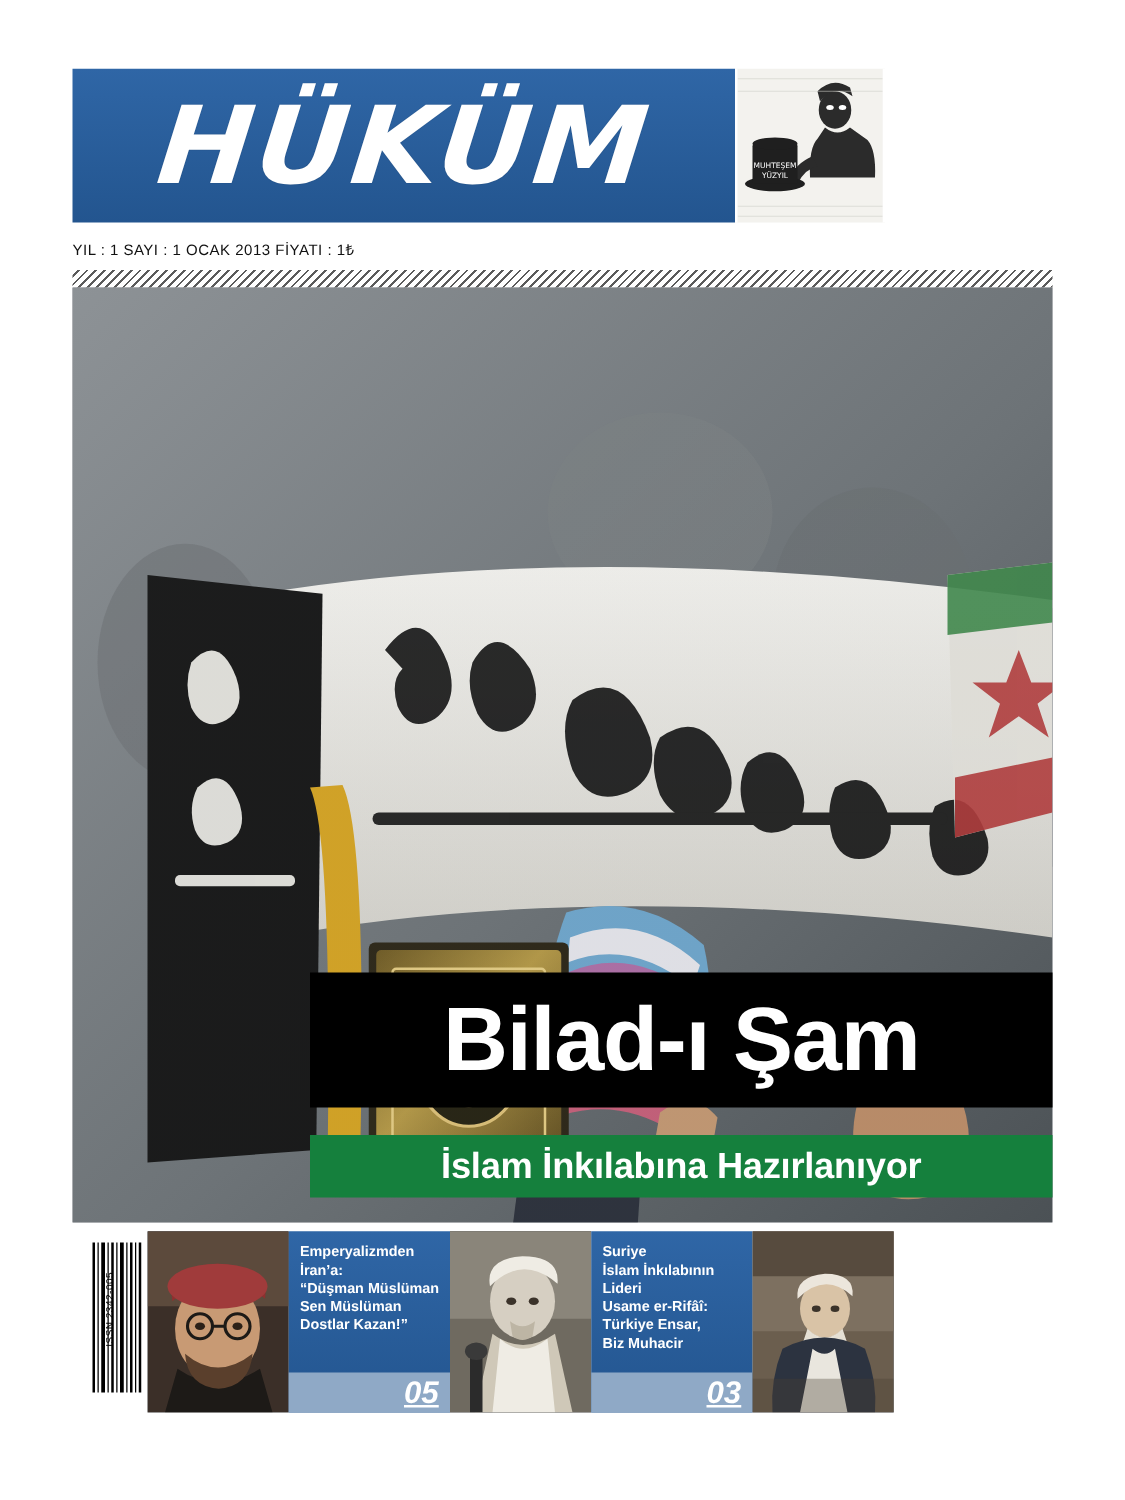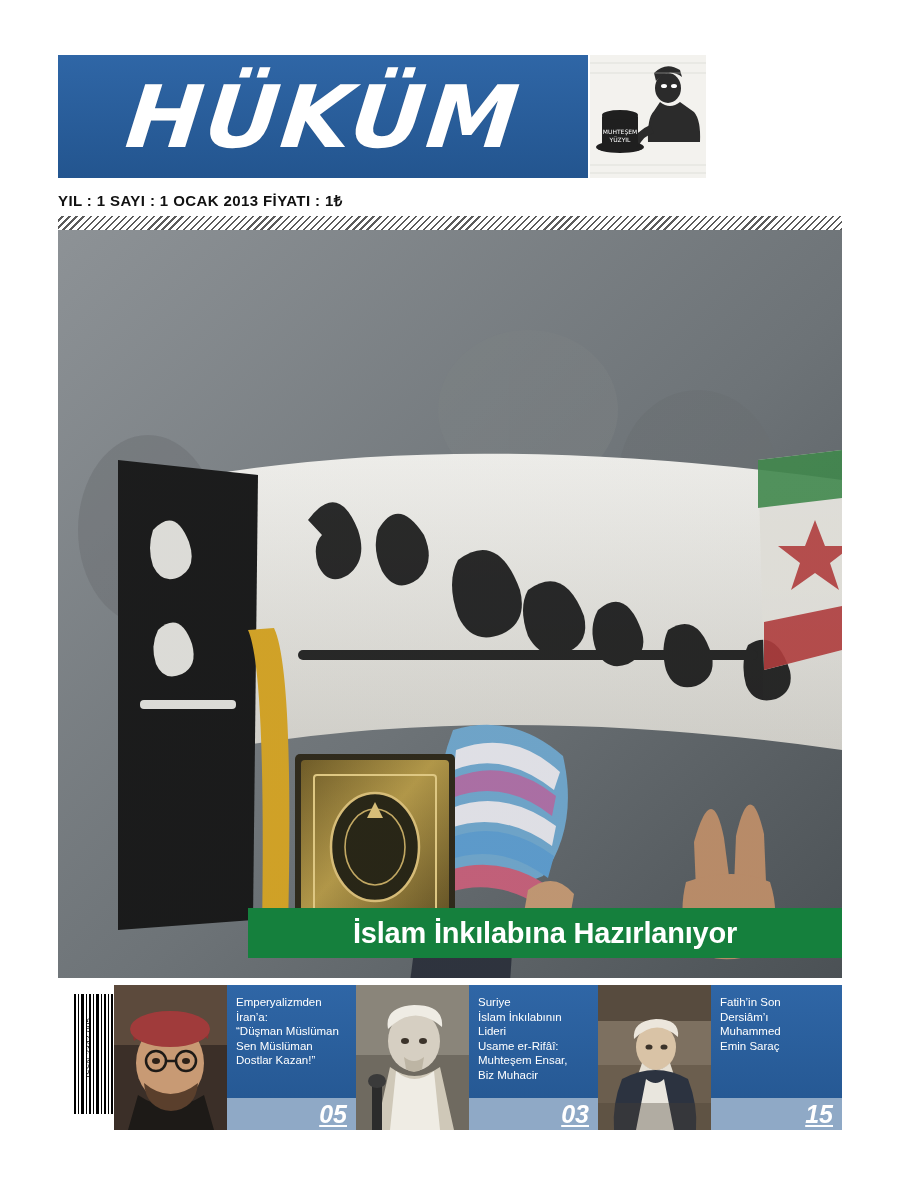--- a/index.html
+++ b/index.html
@@ -86,22 +86,22 @@
 
   
   .infoline {
     position: absolute;
     left: 58px; top: 190px;
     width: 784px; height: 19px;
     display: flex;
     align-items: center;
   }
   .infoline .issue {
-    font-size: 15px;
-    font-weight: bold;
+    font-size: 12px;
+    font-weight: normal;
     letter-spacing: .4px;
     color: #111;
     white-space: nowrap;
   }
   .infoline .web {
     flex: 1;
     text-align: center;
     font-size: 11px;
     font-weight: bold;
     color: #111;
@@ -202,21 +202,21 @@
     width: 129px;
     height: 145px;
     background: #2a5f9e;
     background: linear-gradient(180deg,#2f66a6 0%, #23558f 100%);
     position: relative;
     padding: 10px 8px 0 9px;
   }
   .teaser .txt .tline {
     color: #fff;
     font-size: 11.5px;
-    font-weight: normal;
+    font-weight: bold;
     line-height: 14.5px;
   }
   .teaser .txt .tnum-bar {
     position: absolute;
     left: 0; right: 0; bottom: 0;
     height: 32px;
     background: #8fa9c6;
     padding-right: 9px;
     text-align: right;
   }
@@ -394,20 +394,23 @@
           <line x1="292" y1="990" x2="292" y2="1070"></line>
           <line x1="318" y1="992" x2="318" y2="1070"></line>
           <line x1="344" y1="998" x2="344" y2="1070"></line>
         </g>
       </g>
 
       <rect x="0" y="0" width="784" height="748" fill="url(#bg)" opacity="0.08"></rect>
     </svg>
   </div>
 
+  <div class="headline-main">
+    <span>Bilad-ı Şam</span>
+  </div>
   <div class="headline-sub">
     <span>İslam İnkılabına Hazırlanıyor</span>
   </div>
 
   <div class="teasers">
 
     <div class="barcode-box">
       <svg class="bars" viewBox="0 0 42 135">
         <rect x="0" y="0" width="42" height="135" fill="#ffffff"></rect>
         <g fill="#000000">
@@ -472,21 +475,21 @@
           <path d="M48 72 q10 8 20 0 l-2 12 q-8 6 -16 0 z" fill="#bdb5a4"></path>
           <rect x="16" y="96" width="10" height="49" fill="#2b2b2b"></rect>
           <ellipse cx="21" cy="96" rx="9" ry="7" fill="#3a3a3a"></ellipse>
         </svg>
       </div>
       <div class="txt">
         <div class="tline">Suriye</div>
         <div class="tline">İslam İnkılabının</div>
         <div class="tline">Lideri</div>
         <div class="tline">Usame er-Rifâî:</div>
-        <div class="tline">Muhteşem Ensar,</div>
+        <div class="tline">Türkiye Ensar,</div>
         <div class="tline">Biz Muhacir</div>
         <div class="tnum-bar">
           <span class="tnum">03</span>
         </div>
       </div>
     </div>
 
     <div class="teaser last">
       <div class="thumb">
         <svg width="113" height="145" viewBox="0 0 113 145">
@@ -496,26 +499,17 @@
           <ellipse cx="58" cy="62" rx="20" ry="23" fill="#d9c3a6"></ellipse>
           <path d="M36 54 q22 -22 44 -2 q2 -18 -22 -18 q-24 2 -22 20 z" fill="#ece6dc"></path>
           <path d="M44 78 q14 14 28 0 l6 18 q-20 10 -40 0 z" fill="#e6e0d4"></path>
           <path d="M24 94 q34 -18 66 0 q10 26 8 51 l-82 0 q-2 -26 8 -51 z" fill="#2c3340"></path>
           <path d="M48 94 q10 8 18 0 l10 51 l-38 0 z" fill="#e9e6de"></path>
           <ellipse cx="51" cy="62" rx="3.5" ry="2.6" fill="#3b332a"></ellipse>
           <ellipse cx="66" cy="62" rx="3.5" ry="2.6" fill="#3b332a"></ellipse>
           <rect x="0" y="118" width="113" height="27" fill="#4b3f33" opacity=".35"></rect>
         </svg>
       </div>
-      <div class="txt">
-        <div class="tline">Fatih’in Son</div>
-        <div class="tline">Dersiâm’ı</div>
-        <div class="tline">Muhammed</div>
-        <div class="tline">Emin Saraç</div>
-        <div class="tnum-bar">
-          <span class="tnum">15</span>
-        </div>
-      </div>
     </div>
 
   </div>
 
 </div>
 
 </body></html>

